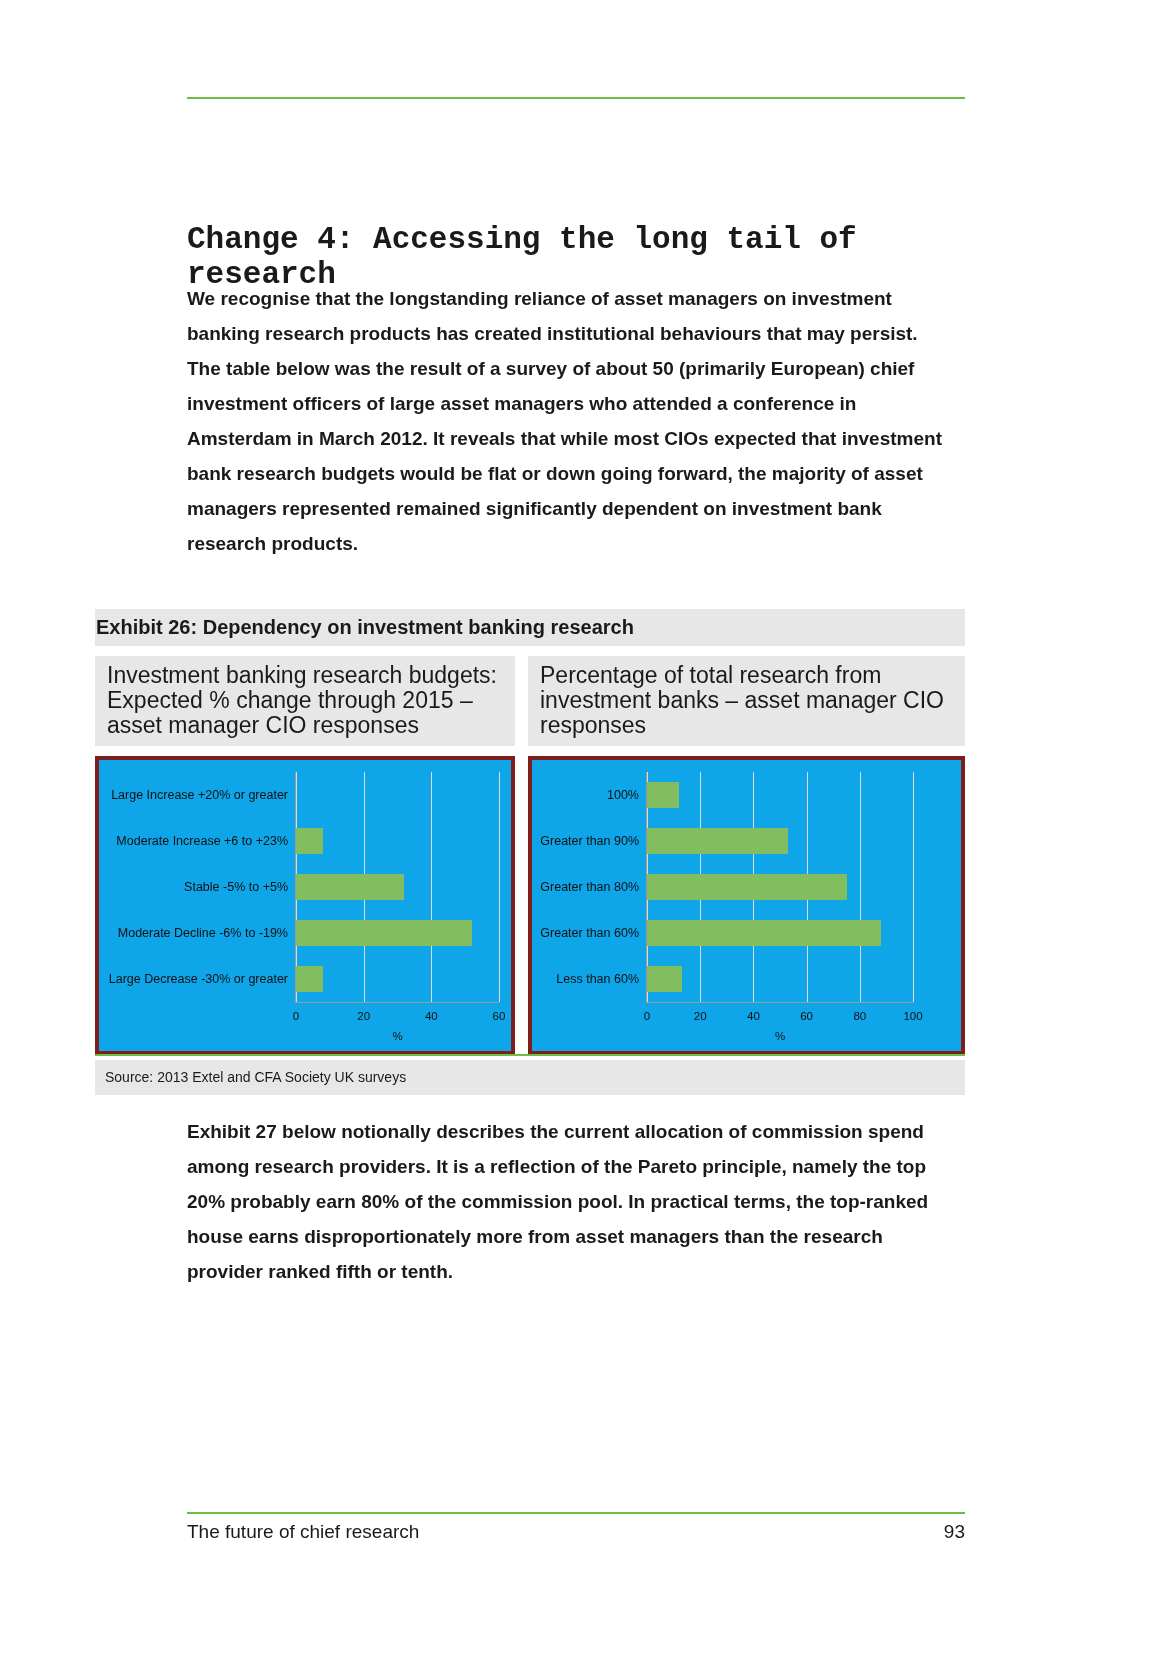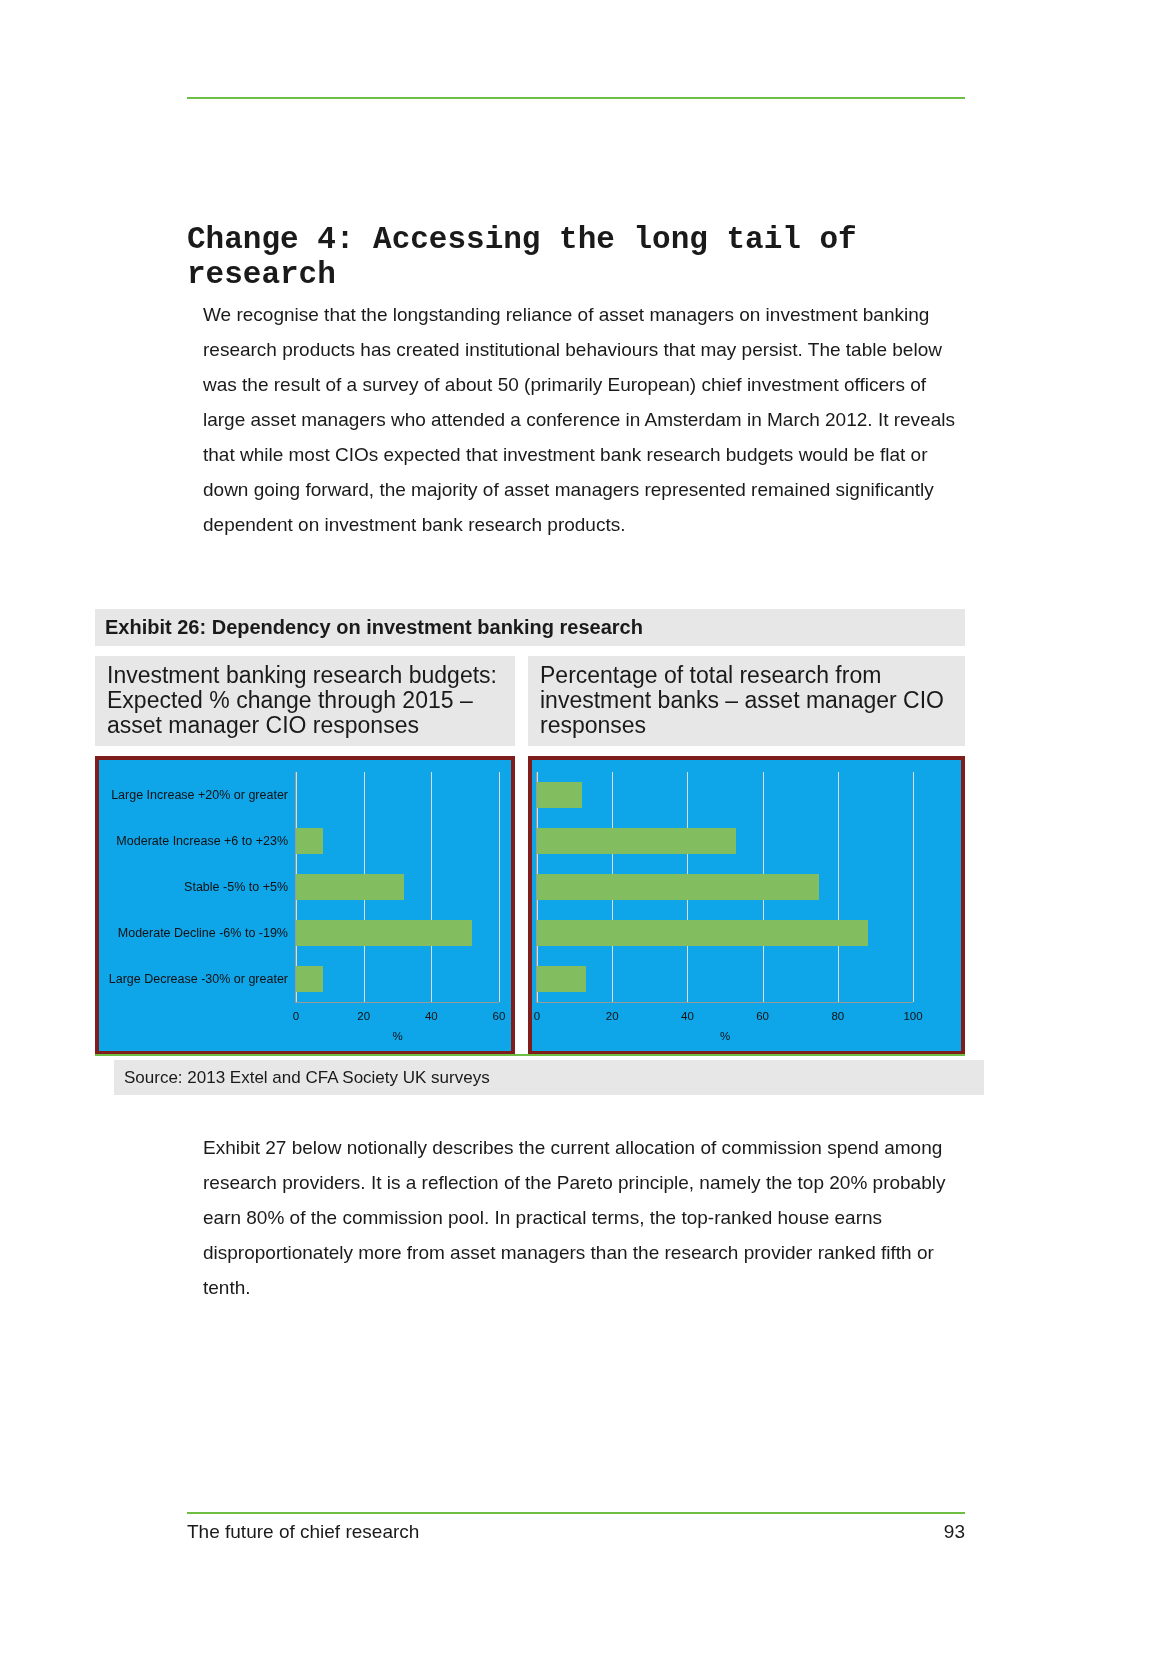--- a/index.html
+++ b/index.html
@@ -15,29 +15,29 @@
   .top-rule{left:187px;top:97px;width:778px;}
   .mid-rule{left:95px;top:1054px;width:870px;}
   .footer-rule{left:187px;top:1512px;width:778px;}
 
   .page-title{
     position:absolute;left:187px;top:222px;width:790px;
     font-size:31px;font-weight:bold;margin:0;letter-spacing:0;font-family:Liberation Mono, monospace;
   }
   .body-par{
     position:absolute;left:187px;width:758px;
-    font-size:19px;line-height:35px;margin:16px;
+    font-size:19px;line-height:35px;margin:0;font-weight:bold;
   }
   .par1{top:281px;}
   .par2{top:1114px;}
 
   .exhibit-header{
     position:absolute;left:95px;top:609px;width:870px;height:37px;
     box-sizing:border-box;background:var(--panel-gray,#e7e7e7);
-    font-size:20px;font-weight:bold;line-height:37px;padding:0 10px;
+    font-size:20px;font-weight:bold;line-height:37px;padding:0 1px;
   }
 
   .col{position:absolute;top:656px;}
   .col-left{left:95px;width:420px;}
   .col-right{left:528px;width:437px;}
   .panel-title{
     box-sizing:border-box;height:90px;background:var(--panel-gray,#e7e7e7);
     padding:7px 12px;font-size:23px;line-height:25px;
   }
   .chart{
@@ -69,21 +69,21 @@
     font-size:11.5px;color:#111;
   }
   .cxlabel{
     position:absolute;bottom:-40px;left:50%;transform:translateX(-50%);
     font-size:11.5px;color:#111;
   }
 
   .source-bar{
     position:absolute;left:95px;top:1060px;width:870px;height:35px;
     box-sizing:border-box;background:var(--panel-gray,#e7e7e7);
-    font-size:17px;line-height:35px;padding:0 10px;margin-left:19px;
+    font-size:14px;line-height:35px;padding:0 10px;
   }
 
   .footer-row{
     position:absolute;left:187px;top:1519px;width:778px;
     display:flex;justify-content:space-between;
     font-size:19px;line-height:26px;
   }
 </style>
 </head>
 <body>
@@ -133,20 +133,27 @@
             <div class="cbar" style="width: 13.3333%;"></div>
           </div>
           <div class="cxlabel">%</div>
         </div>
       </div>
   </div>
 
   <div class="col col-right">
     <div class="panel-title">Percentage of total research from investment banks – asset manager CIO responses</div>
     <div class="chart chart1">
+        <div class="clabels">
+          <div class="clabel">100%</div>
+          <div class="clabel">Greater than 90%</div>
+          <div class="clabel">Greater than 80%</div>
+          <div class="clabel">Greater than 60%</div>
+          <div class="clabel">Less than 60%</div>
+        </div>
         <div class="cplot">
           <div class="cgrid" style="left: 0%;"></div>
           <div class="ctick" style="left: 0%;">0</div>
           <div class="cgrid" style="left: 20%;"></div>
           <div class="ctick" style="left: 20%;">20</div>
           <div class="cgrid" style="left: 40%;"></div>
           <div class="ctick" style="left: 40%;">40</div>
           <div class="cgrid" style="left: 60%;"></div>
           <div class="ctick" style="left: 60%;">60</div>
           <div class="cgrid" style="left: 80%;"></div>

